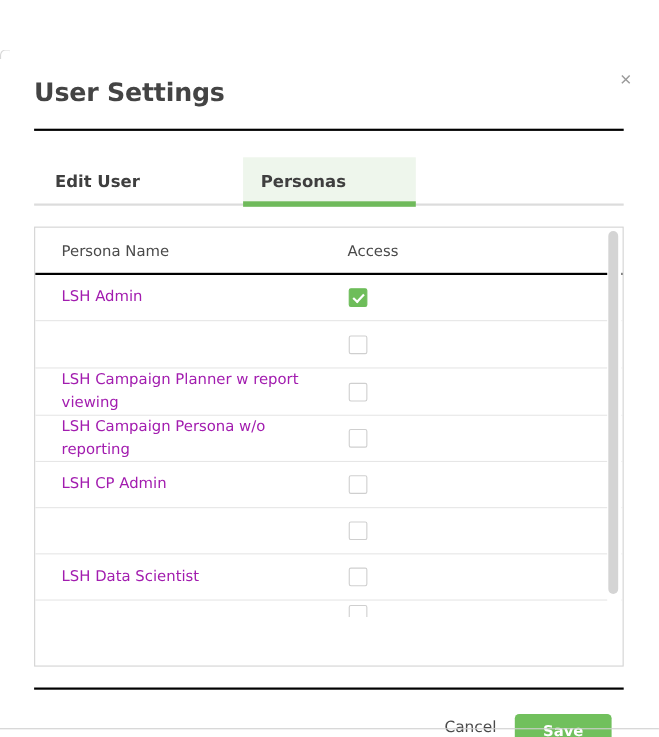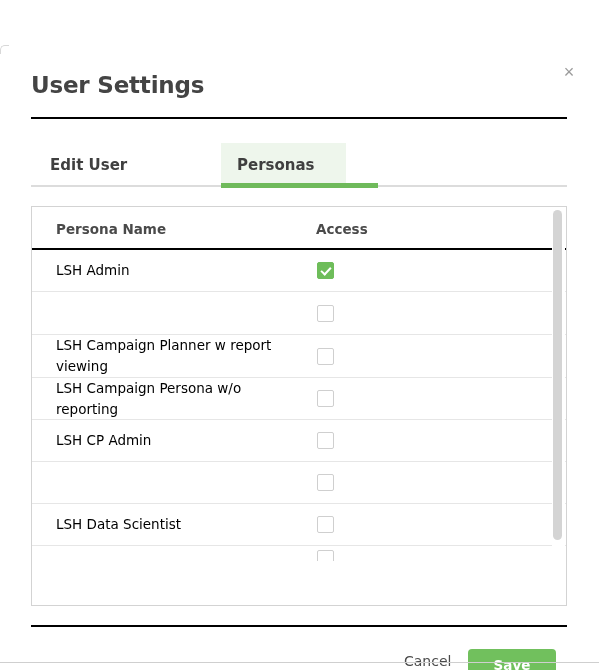--- a/index.html
+++ b/index.html
@@ -97,21 +97,21 @@
     height: 44px;
     display: flex;
     align-items: center;
     box-sizing: border-box;
     font-size: 15px;
     font-weight: bold;
     color: #3f3f3f;
     cursor: pointer;
   }
   .tab-0 { left: 0px;   width: 190px; padding-left: 19px; }
-  .tab-1 { left: 190px; width: 125px; padding-left: 16px; background: #eef6ec; }
+  .tab-1 { left: 190px; width: 157px; padding-left: 16px; background: #eef6ec; }
   .tab-2 { left: 366px; width: 170px; padding-left: 25px; }
   .tab-active-underline {
     position: absolute;
     left: 221px;
     top: 138px;
     width: 157px;
     height: 5px;
     background: #6fba5b;
   }
 
@@ -130,21 +130,21 @@
   .thead {
     position: relative;
     height: 43px;
     border-bottom: 2px solid #000000;
     box-sizing: border-box;
   }
   .th {
     position: absolute;
     top: 14px;
     font-size: 13.5px;
-    font-weight: bold;
+    font-weight: normal;
     color: #4a4a4a;
   }
   .th-name   { left: 24px; }
   .th-access { left: 284px; }
 
   .rows {
     position: relative;
   }
   .row {
     position: relative;
@@ -156,21 +156,21 @@
   .row:last-child { border-bottom: none; }
   .row-h1 { height: 42px; }
   .row-h2 { height: 43px; }
   .row-clip { height: 15px; overflow: hidden; }
 
   .cell-name {
     position: absolute;
     left: 24px;
     width: 250px;
     font-size: 13.5px;
-    color: #000000;
+    color: #a21caf;
     line-height: 1.55;
   }
   .cell-access {
     position: absolute;
     left: 285px;
   }
 
   .checkbox {
     width: 17px;
     height: 17px;

